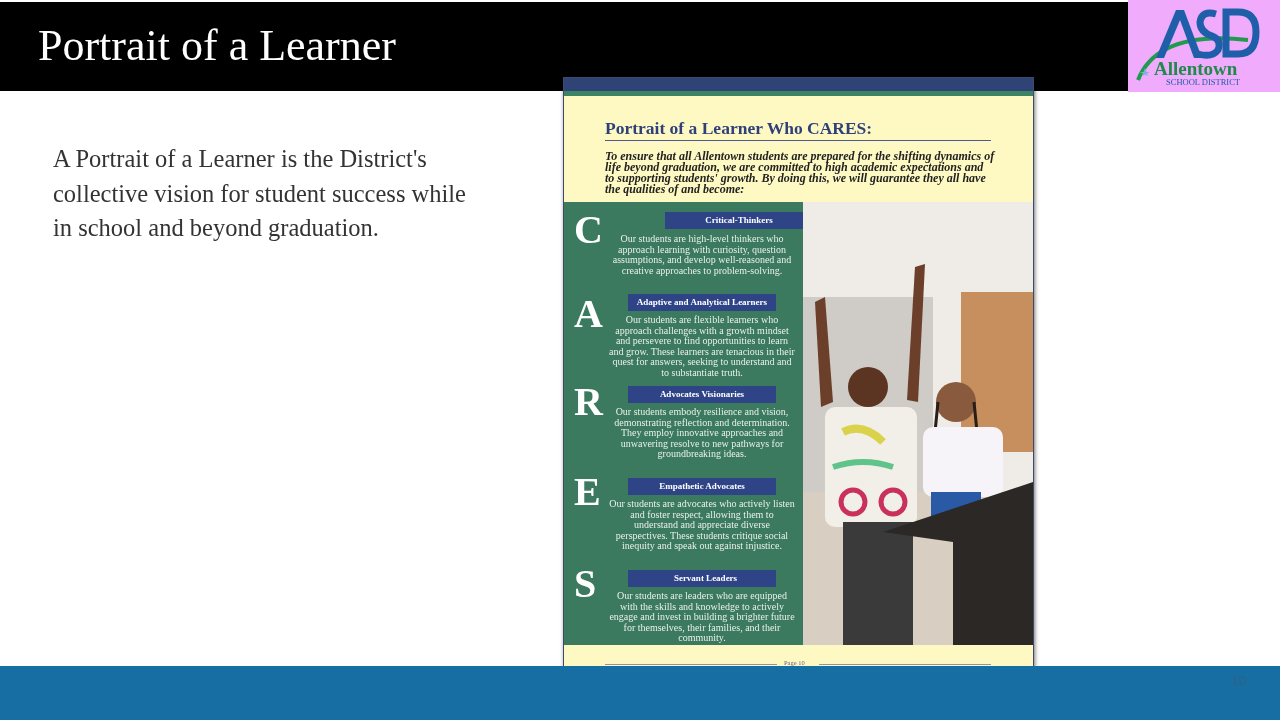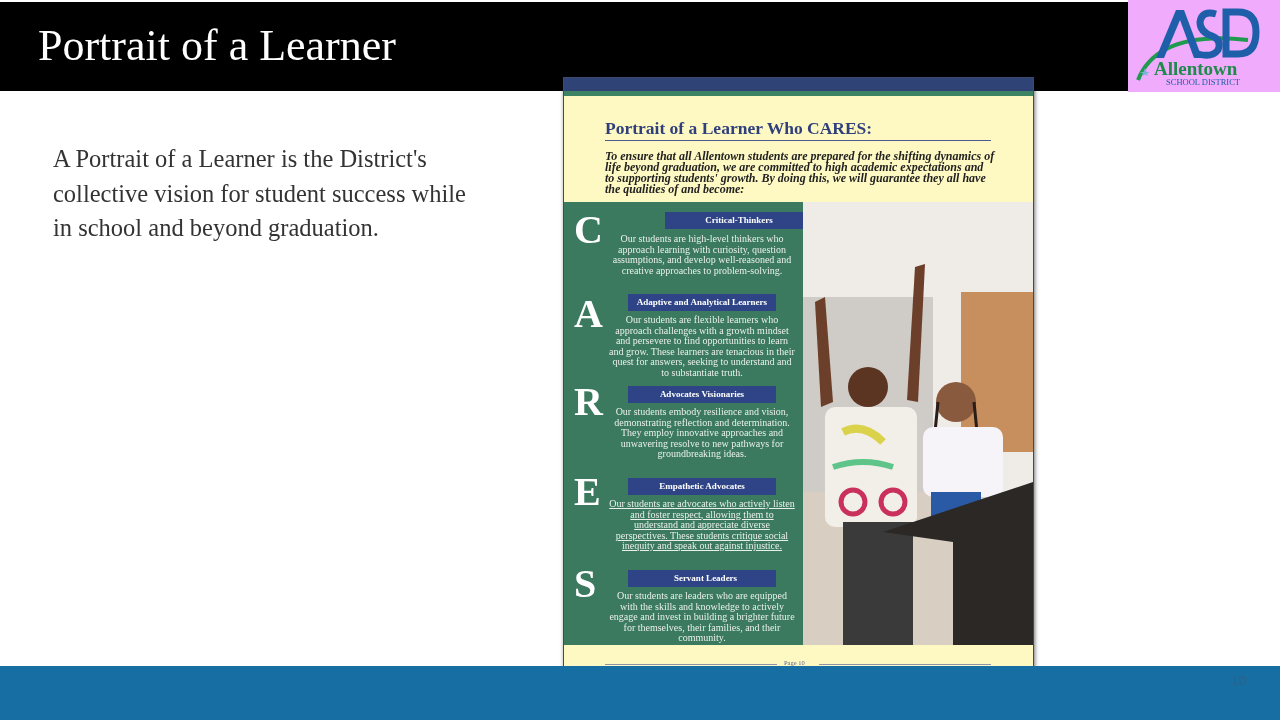--- a/index.html
+++ b/index.html
@@ -149,21 +149,21 @@
       <div class="cares-desc" style="top:21px;">Our students are flexible learners who approach challenges with a growth mindset and persevere to find opportunities to learn and grow. These learners are tenacious in their quest for answers, seeking to understand and to substantiate truth.</div>
     </div>
     <div class="cares-item" style="top:184px;">
       <div class="cares-letter" style="top:-4px;">R</div>
       <div class="cares-label" style="top:0;">Advocates Visionaries</div>
       <div class="cares-desc" style="top:21px;">Our students embody resilience and vision, demonstrating reflection and determination. They employ innovative approaches and unwavering resolve to new pathways for groundbreaking ideas.</div>
     </div>
     <div class="cares-item" style="top:276px;">
       <div class="cares-letter" style="top:-6px;">E</div>
       <div class="cares-label" style="top:0;">Empathetic Advocates</div>
-      <div class="cares-desc" style="top:21px;text-decoration:underline;">Our students are advocates who actively listen and foster respect, allowing them to understand and appreciate diverse perspectives. These students critique social inequity and speak out against injustice.</div>
+      <div class="cares-desc" style="top:21px;">Our students are advocates who actively listen and foster respect, allowing them to understand and appreciate diverse perspectives. These students critique social inequity and speak out against injustice.</div>
     </div>
     <div class="cares-item" style="top:368px;">
       <div class="cares-letter" style="top:-6px;">S</div>
       <div class="cares-label" style="top:0;padding-left:7px;">Servant Leaders</div>
       <div class="cares-desc" style="top:21px;">Our students are leaders who are equipped with the skills and knowledge to actively engage and invest in building a brighter future for themselves, their families, and their community.</div>
     </div>
   </div>
 
   <div class="photo">
     <svg width="230" height="443" viewBox="0 0 230 443">

